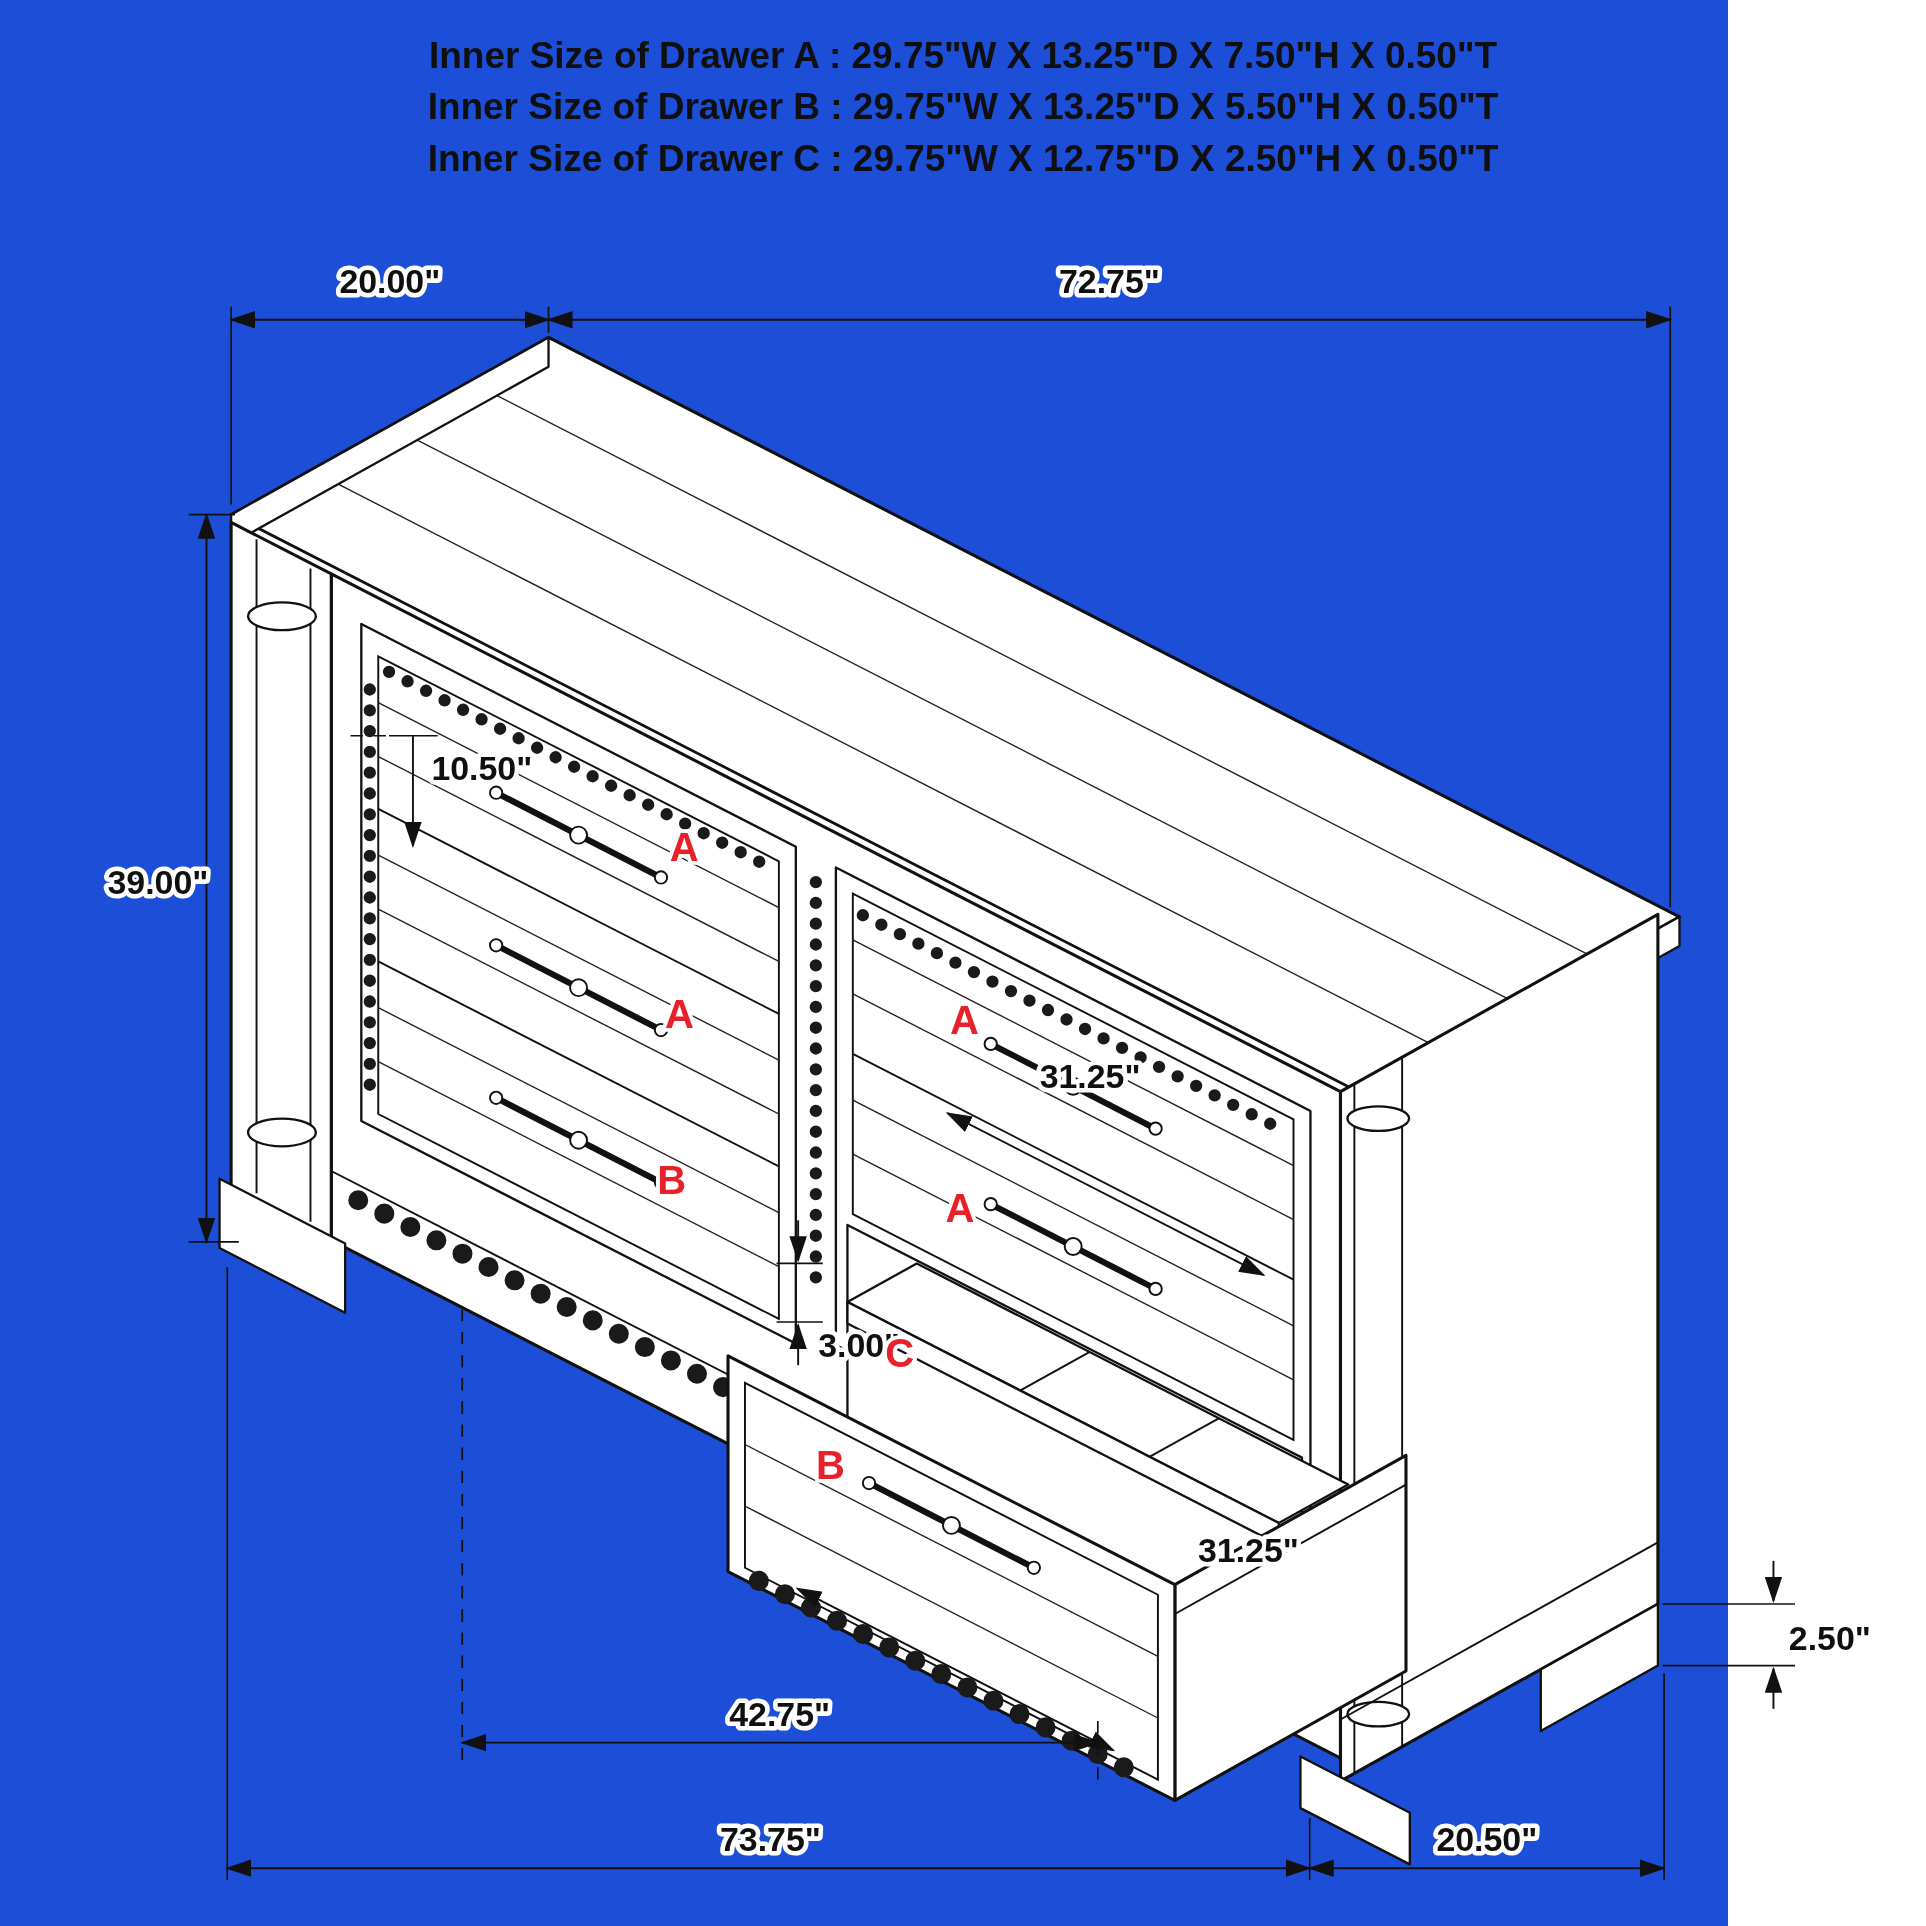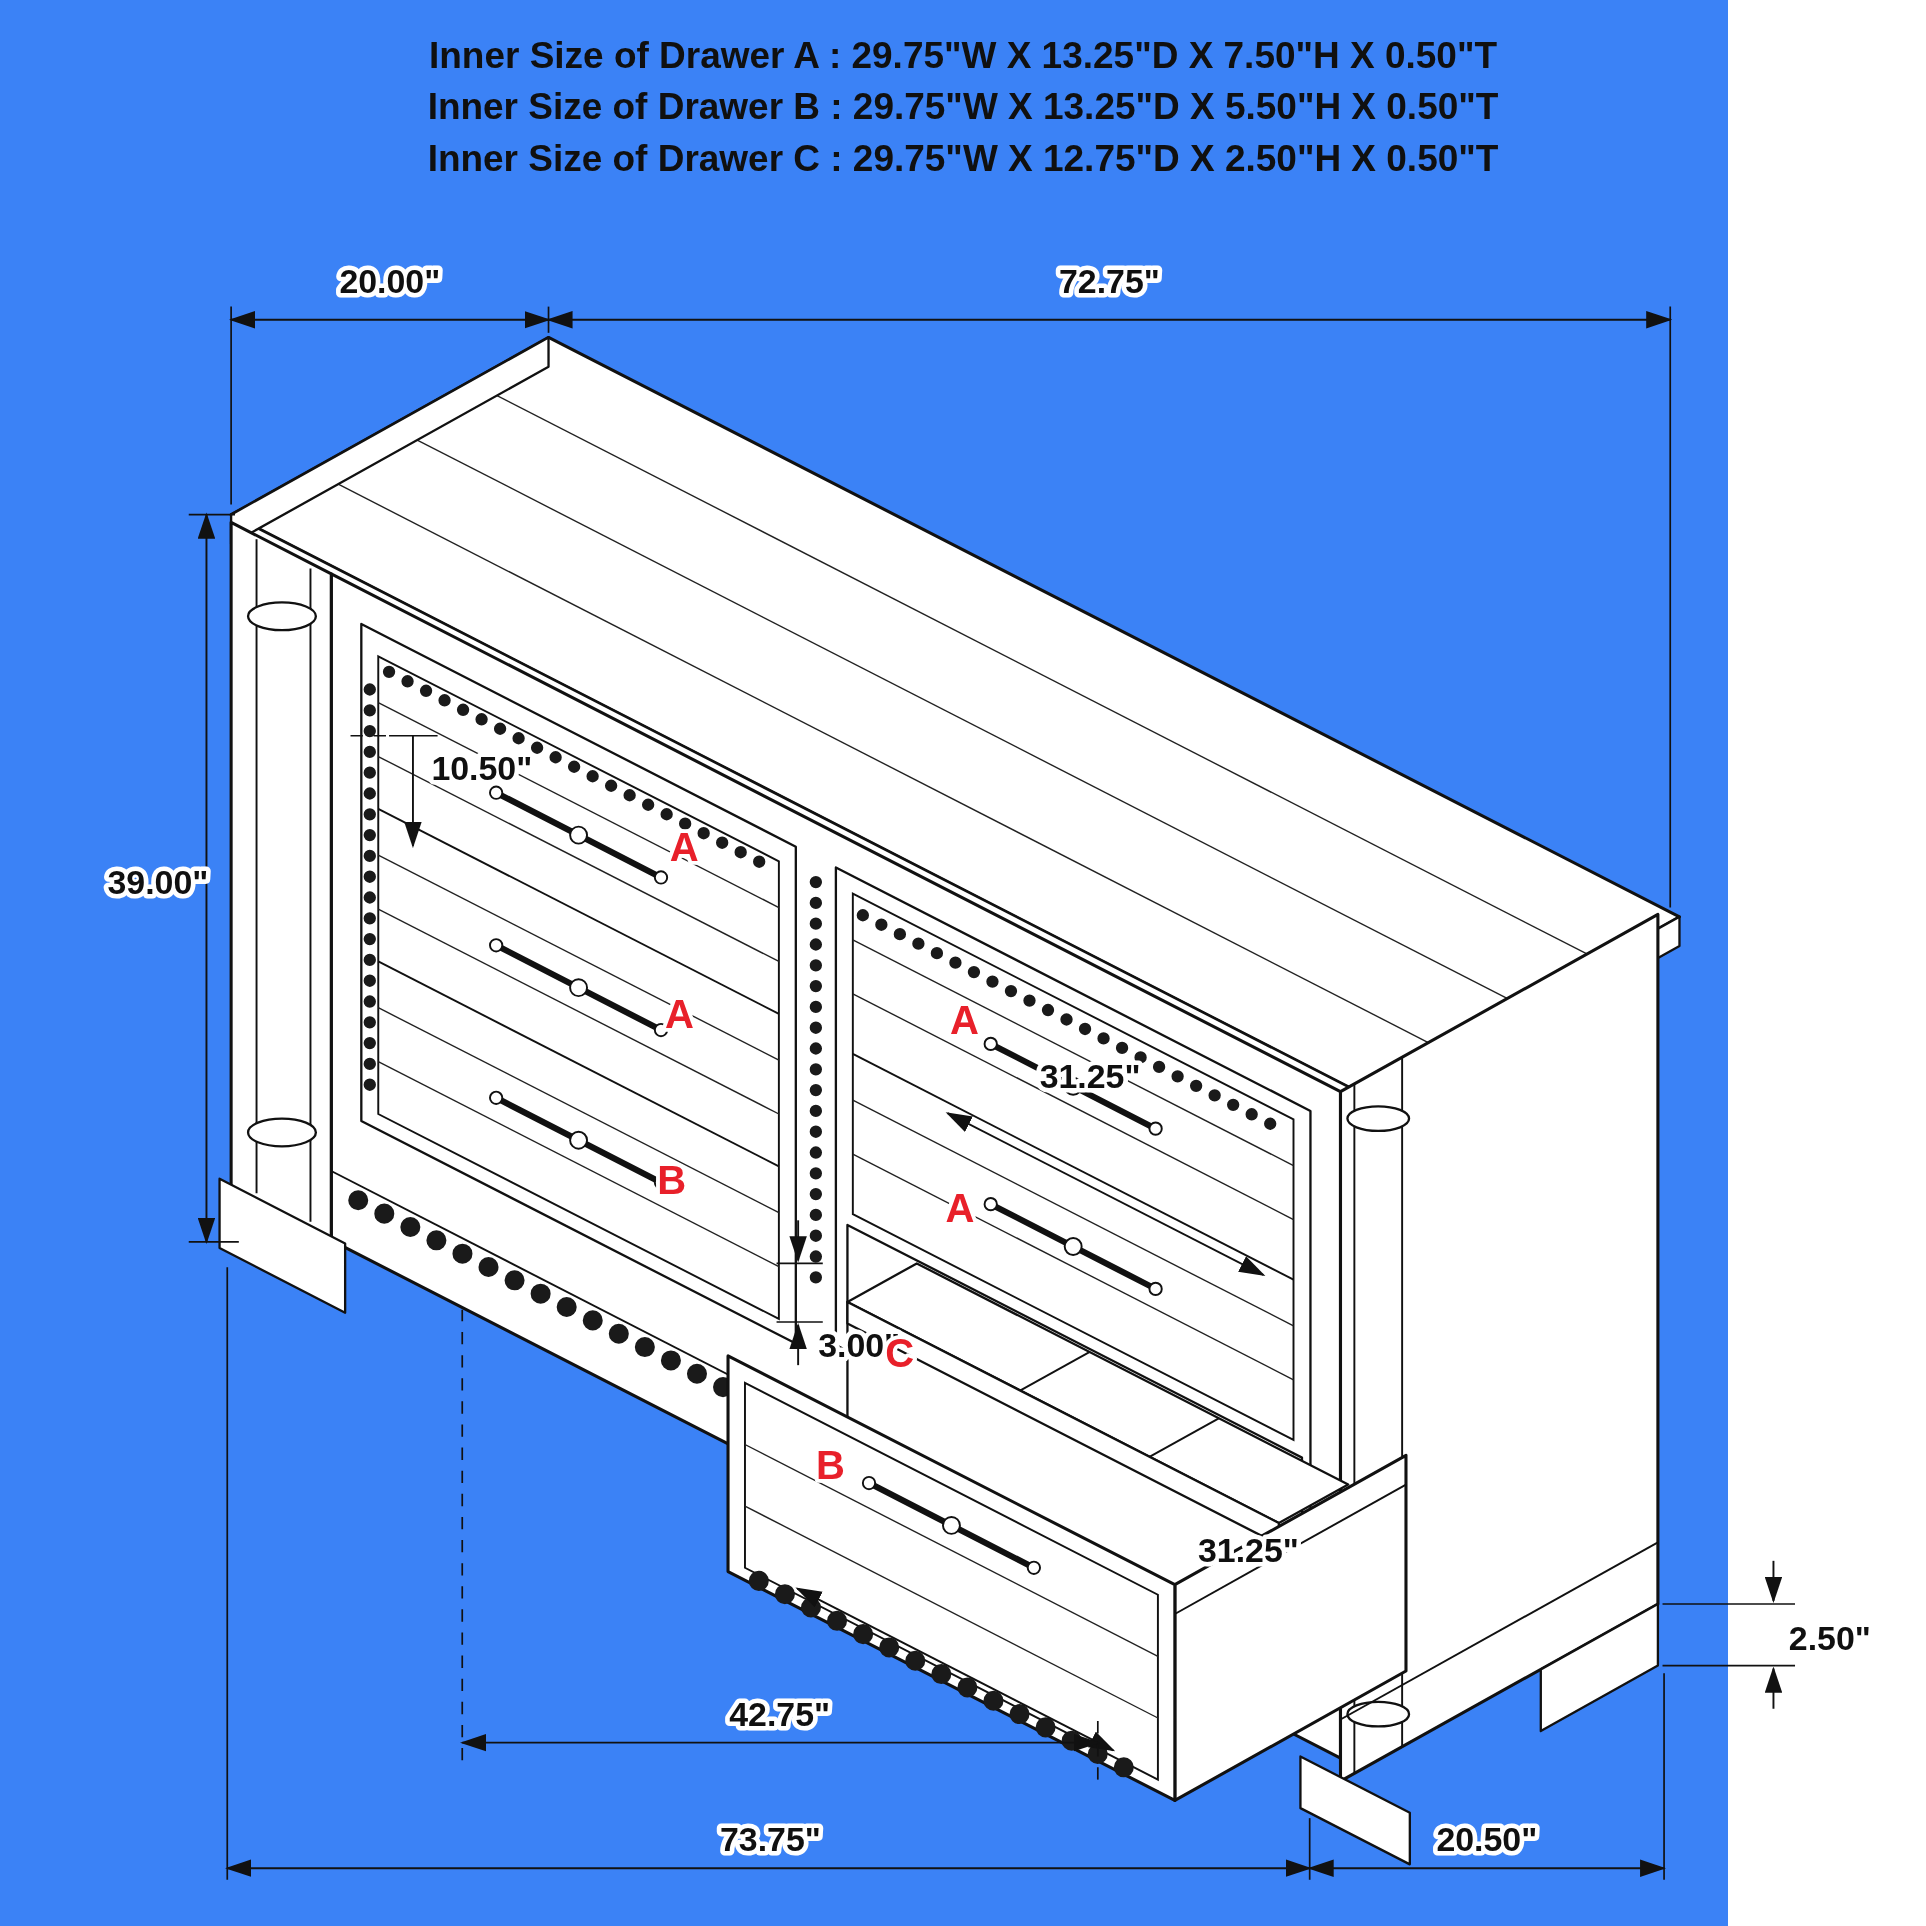--- a/index.html
+++ b/index.html
@@ -1,16 +1,16 @@
 <!DOCTYPE html>
 <html style="font-size:12.3px"><head>
 <meta charset="utf-8">
 <style>
   html,body{margin:0;padding:0;background:#ffffff;}
-  .stage{position:relative;width:1728px;height:1926px;background:#3b82f6;}
+  .stage{position:relative;width:1728px;height:1926px;background:#1d4ed8;}
   svg{display:block;}
   .edge{fill:#ffffff;stroke:#111111;stroke-width:4;stroke-linejoin:round;}
   .edge3{fill:#ffffff;stroke:#111111;stroke-width:3;stroke-linejoin:round;}
   .ln{fill:none;stroke:#111111;stroke-width:2.5;}
   .plank{fill:none;stroke:#222222;stroke-width:1.8;}
   .ext{fill:none;stroke:#111111;stroke-width:2.2;}
   .dim{fill:none;stroke:#111111;stroke-width:2.5;}
   .dash{stroke-dasharray:16 14;}
   .dots{fill:none;stroke:#1a1a1a;stroke-width:26;stroke-linecap:round;stroke-dasharray:0 38;}
   .dots-sm{fill:none;stroke:#1a1a1a;stroke-width:16;stroke-linecap:round;stroke-dasharray:0 27;}

